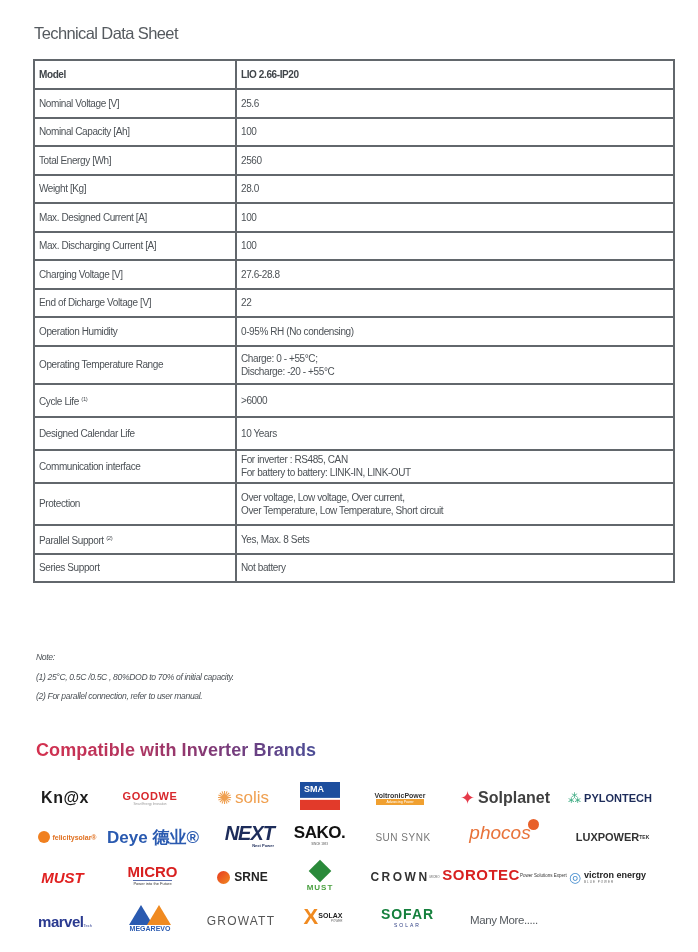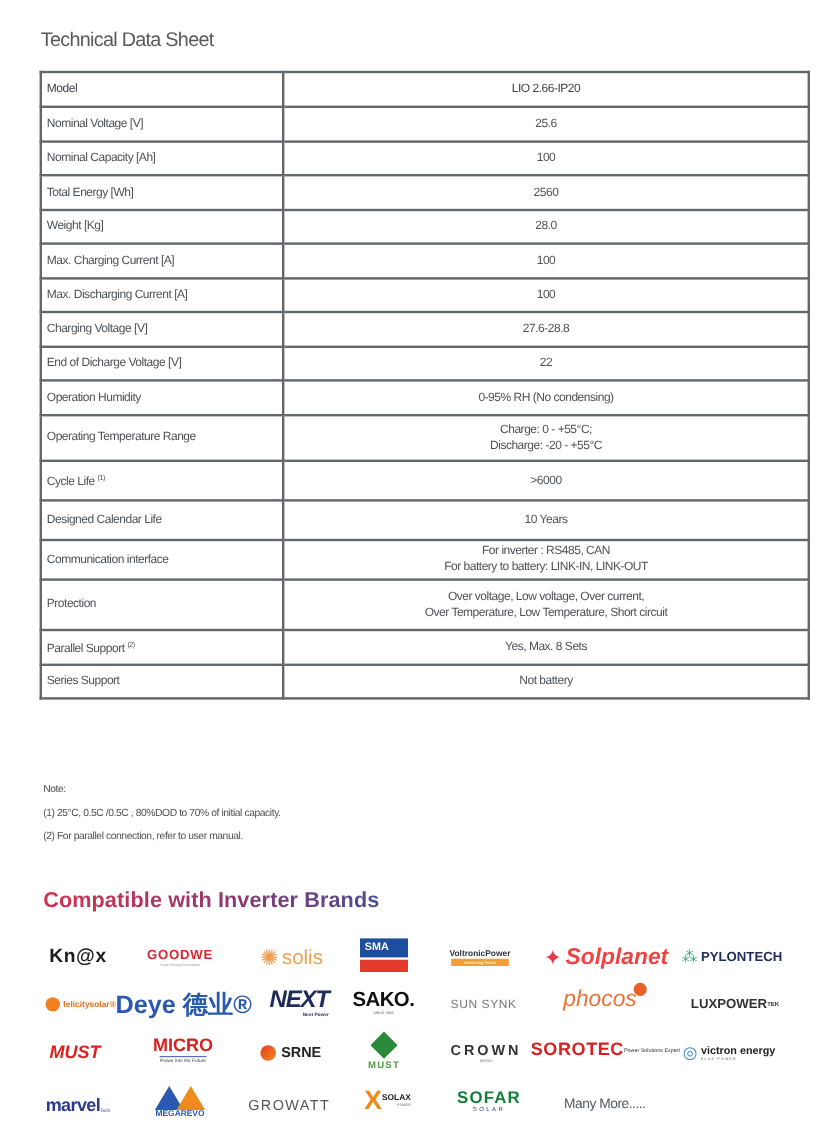--- a/index.html
+++ b/index.html
@@ -3,25 +3,25 @@
   <meta charset="utf-8">
   <style>
     html, body { margin: 0; padding: 0; background: #ffffff; }
     body { width: 698px; height: 952px; position: relative; overflow: hidden;
            font-family: "Liberation Sans", "DejaVu Sans", sans-serif; color: #4a4f54; }
     .title { position: absolute; left: 34px; top: 24px; font-size: 16.5px; color: #555a5f;
              letter-spacing: -0.6px; font-weight: 400; }
     table.spec { position: absolute; left: 33px; top: 59px; width: 642px; border-collapse: collapse; }
     table.spec td { border: 2px solid #62676c; font-size: 10px; letter-spacing: -0.4px; color: #4d5257; padding: 0 4px; line-height: 13px; }
     table.spec td.k { width: 192px; text-align: left; }
-    table.spec td.v { text-align: center; }
-    table.spec tr.hdr td { font-weight: 400; color: #3f4449; margin-top: 16px; }
+    table.spec td.v { }
+    table.spec tr.hdr td { font-weight: 700; color: #3f4449; margin-top: 16px; }
     sup { font-size: 6px; vertical-align: 4px; }
     .notes { position: absolute; left: 36px; top: 652px; font-size: 8.6px; color: #4d5257; letter-spacing: -0.35px; }
-    .notes div { height: 19.5px; }
+    .notes div { height: 19.5px; font-style: italic; }
     .brands-title { position: absolute; left: 36px; top: 740px; font-size: 18px; font-weight: 700;
                     background: linear-gradient(90deg, #d4304e 0%, #b13560 35%, #7d3a78 65%, #4b4d96 100%);
                     -webkit-background-clip: text; background-clip: text; color: transparent; letter-spacing: 0.1px; }
     .logos { position: absolute; left: 30px; top: 780px; width: 668px; }
     .logo { position: absolute; height: 30px; display: flex; align-items: center; justify-content: center; white-space: nowrap; }
     .lt { font-weight: 700; }
   </style>
 </head>
 <body>
 
@@ -43,21 +43,21 @@
       </tr>
   <tr style="height:28.5px">
         <td class="k">Total Energy [Wh]</td>
         <td class="v">2560</td>
       </tr>
   <tr style="height:28.5px">
         <td class="k">Weight  [Kg]</td>
         <td class="v">28.0</td>
       </tr>
   <tr style="height:28.5px">
-        <td class="k">Max. Charging Current  [A]</td>
+        <td class="k">Max. Designed Current  [A]</td>
         <td class="v">100</td>
       </tr>
   <tr style="height:28.5px">
         <td class="k">Max. Discharging Current  [A]</td>
         <td class="v">100</td>
       </tr>
   <tr style="height:28.5px">
         <td class="k">Charging Voltage [V]</td>
         <td class="v">27.6-28.8</td>
       </tr>
@@ -132,33 +132,33 @@
   </div>
   <div class="logo" style="left:270px;top:2px;width:40px;height:28px;background:linear-gradient(180deg,#1d4e9e 0%,#1d4e9e 55%,#fff 58%,#fff 62%,#e23a2a 65%,#e23a2a 100%);align-items:flex-start;justify-content:flex-start;padding:2px 4px;box-sizing:border-box">
     <span class="lt" style="font-size:9px;color:#fff">SMA</span>
   </div>
   <div class="logo" style="left:330px;top:3px;width:80px;flex-direction:column">
     <span class="lt" style="font-size:7px;color:#333">VoltronicPower</span>
     <span style="font-size:3.5px;color:#fff;background:#f0a030;padding:1px 10px">Advancing Power</span>
   </div>
   <div class="logo" style="left:430px;top:3px;width:90px">
     <span style="color:#e63a4a;font-size:18px;margin-right:3px">✦</span>
-    <span class="lt" style="font-size:19px;color:#ef4444;font-style:italic">Solplanet</span>
+    <span class="lt" style="font-size:16px;color:#404040;">Solplanet</span>
   </div>
   <div class="logo" style="left:535px;top:3px;width:90px">
     <span style="color:#3aaa80;font-size:13px;margin-right:3px">⁂</span>
     <span class="lt" style="font-size:11px;color:#1d2c5a">PYLONTECH</span>
   </div>
 
   <div class="logo" style="left:5px;top:42px;width:65px">
     <span style="display:inline-block;width:12px;height:12px;border-radius:50%;background:#f08020;margin-right:2px"></span>
     <span class="lt" style="font-size:7px;color:#e07020">felicitysolar®</span>
   </div>
   <div class="logo" style="left:88px;top:42px;width:70px">
-    <span class="lt" style="font-size:21px;color:#2a5ab0">Deye 德业®</span>
+    <span class="lt" style="font-size:17px;color:#2a5ab0">Deye 德业®</span>
   </div>
   <div class="logo" style="left:180px;top:40px;width:64px;flex-direction:column;align-items:flex-end">
     <span class="lt" style="font-size:20px;color:#1d2c5a;font-style:italic;letter-spacing:-1px;line-height:20px">NEXT</span>
     <span class="lt" style="font-size:4px;color:#1d2c5a">Next Power</span>
   </div>
   <div class="logo" style="left:262px;top:40px;width:55px;flex-direction:column">
     <span class="lt" style="font-size:17px;color:#111;letter-spacing:-0.5px;line-height:18px">SAKO.</span>
     <span style="font-size:3px;color:#555">SINCE 1983</span>
   </div>
   <div class="logo" style="left:335px;top:42px;width:76px">
@@ -181,21 +181,21 @@
     <span style="font-size:4px;color:#333;border-top:1px solid #5a70b0">Power into the Future</span>
   </div>
   <div class="logo" style="left:180px;top:82px;width:65px">
     <span style="display:inline-block;width:13px;height:13px;border-radius:50%;background:linear-gradient(135deg,#e83a20,#f08a20);margin-right:4px"></span>
     <span class="lt" style="font-size:12px;color:#222">SRNE</span>
   </div>
   <div class="logo" style="left:265px;top:78px;width:50px;height:38px;flex-direction:column">
     <span style="display:inline-block;width:16px;height:16px;background:#2a8a3a;transform:rotate(45deg);margin-bottom:4px"></span>
     <span class="lt" style="font-size:8px;color:#4aa040;letter-spacing:1px">MUST</span>
   </div>
-  <div class="logo" style="left:335px;top:82px;width:80px;flex-direction:column">
+  <div class="logo" style="left:335px;top:82px;width:80px;flex-direction:row">
     <span class="lt" style="font-size:12px;color:#333;letter-spacing:2.5px;line-height:13px">CROWN</span>
     <span style="font-size:3px;color:#666">MICRO</span>
   </div>
   <div class="logo" style="left:432px;top:80px;width:85px;">
     <span class="lt" style="font-size:15px;color:#d82020;letter-spacing:0.5px;line-height:16px">SOROTEC</span>
     <span style="font-size:4.5px;color:#333">Power Solutions Expert</span>
   </div>
   <div class="logo" style="left:530px;top:82px;width:95px">
     <span style="color:#4a90d0;font-size:14px;margin-right:3px">◎</span>
     <span style="display:flex;flex-direction:column;align-items:flex-start">

